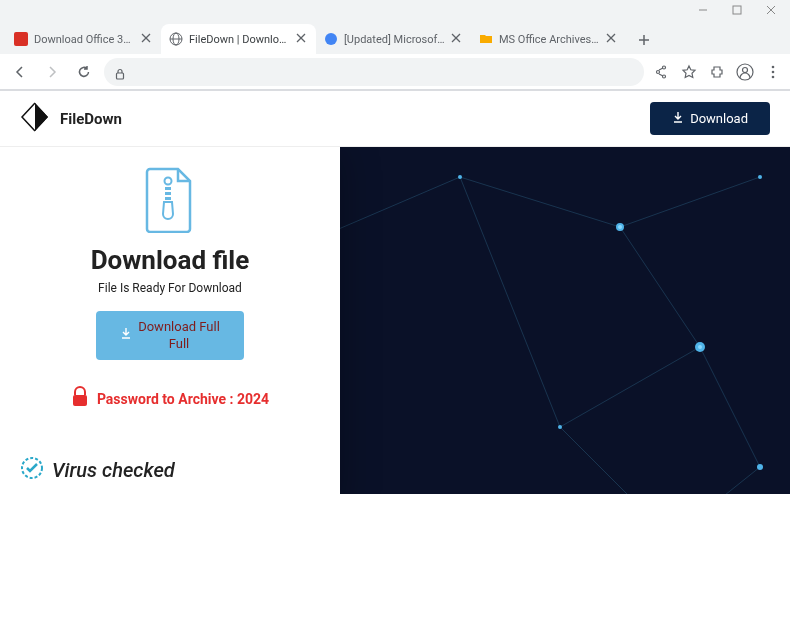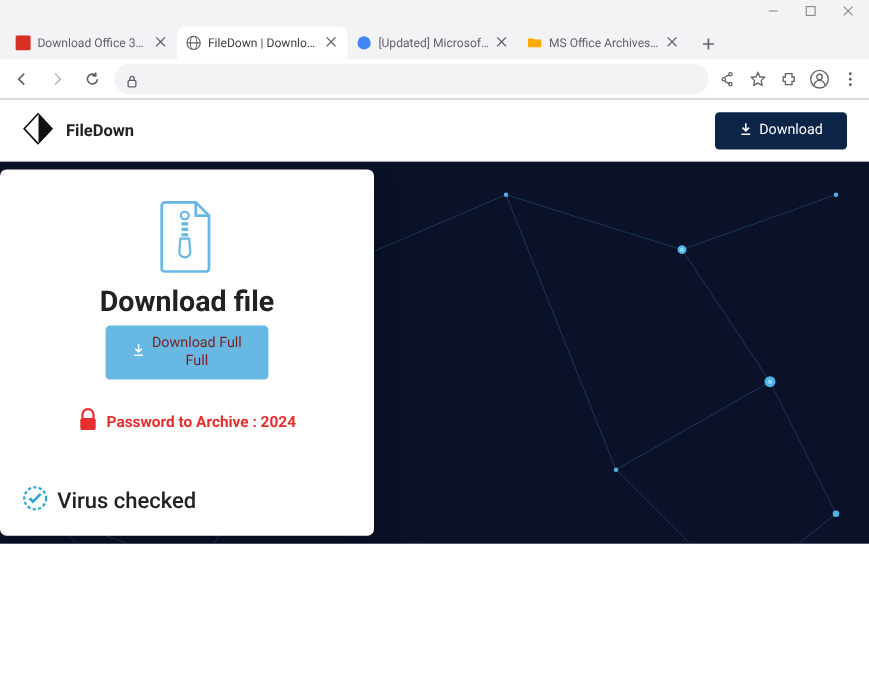--- a/index.html
+++ b/index.html
@@ -32,21 +32,21 @@
   .hero { flex: 1; position: relative; background: #0a1128; overflow: hidden; display: flex; align-items: center; }
   .network-bg { position: absolute; inset: 0; }
   .card { position: relative; width: 340px; background: #fff; border-radius: 6px; padding: 24px 20px 18px; text-align: center; box-shadow: 0 10px 40px rgba(0,0,0,0.3); }
   .zip-icon { margin: 4px auto 8px; }
   .card-title { font-size: 26px; font-weight: 700; color: #222; margin-bottom: 6px; }
   .card-sub { font-size: 12px; color: #222; margin-bottom: 16px; }
   .dl-btn-main { display: inline-flex; align-items:center; justify-content:center; gap:6px; background: #67b8e3; color: #7f1d1d; padding: 8px 24px; border-radius: 4px; font-size: 13px; line-height: 1.3; margin-bottom: 26px; max-width: 160px; }
   .dl-btn-main .dl-lines { display:flex; flex-direction:column; align-items:center; }
   .password-row { display: flex; align-items: center; justify-content: center; gap: 8px; margin-bottom: 40px; }
   .pw-label { color: #e62e2e; font-weight: 700; font-size: 14px; }
-  .virus-row { display: flex; align-items: center; gap: 8px; padding-top: 4px; text-align:left; }
+  .virus-row { display: flex; align-items: center; gap: 8px; padding-top: 4px; text-align:left;font-style:italic; }
   .virus-label { font-size: 20px; color: #222; font-weight: 500; }
 </style>
 </head>
 <body>
 
 <div class="browser-chrome">
   <div class="window-controls">
     <span class="win-ctrl">
         <svg width="12" height="12" viewBox="0 0 12 12">
           <line x1="2" y1="6" x2="10" y2="6" stroke="currentColor" stroke-width="1"></line>
@@ -259,20 +259,21 @@
           <path d="M8 2 h28 l12 12 v48 a3 3 0 0 1 -3 3 H8 a3 3 0 0 1 -3 -3 V5 a3 3 0 0 1 3 -3 z" fill="none" stroke="#67b8e3" stroke-width="2.5"></path>
           <path d="M36 2 v12 h12" fill="none" stroke="#67b8e3" stroke-width="2.5"></path>
           <circle cx="26" cy="14" r="3.5" fill="none" stroke="#67b8e3" stroke-width="2"></circle>
           <rect x="23" y="20" width="6" height="3" fill="#67b8e3"></rect>
           <rect x="23" y="25" width="6" height="3" fill="#67b8e3"></rect>
           <rect x="23" y="30" width="6" height="3" fill="#67b8e3"></rect>
           <path d="M22 35 h8 l1 12 a5 5 0 0 1 -10 0 z" fill="none" stroke="#67b8e3" stroke-width="2"></path>
         </svg>
       </div>
       <div class="card-title">Download file</div>
+      <div class="card-sub">File Is Ready For Download</div>
       <div class="dl-btn-main">
         <span><svg width="12" height="12" viewBox="0 0 12 12">
               <path d="M6 1 v6 M3 5 l3 3 3-3 M2 11 h8" fill="none" stroke="#fff" stroke-width="1.4"></path>
             </svg></span>
         <span class="dl-lines">
           <span>Download Full</span>
           <span>Full</span>
         </span>
       </div>
       <div class="password-row">

